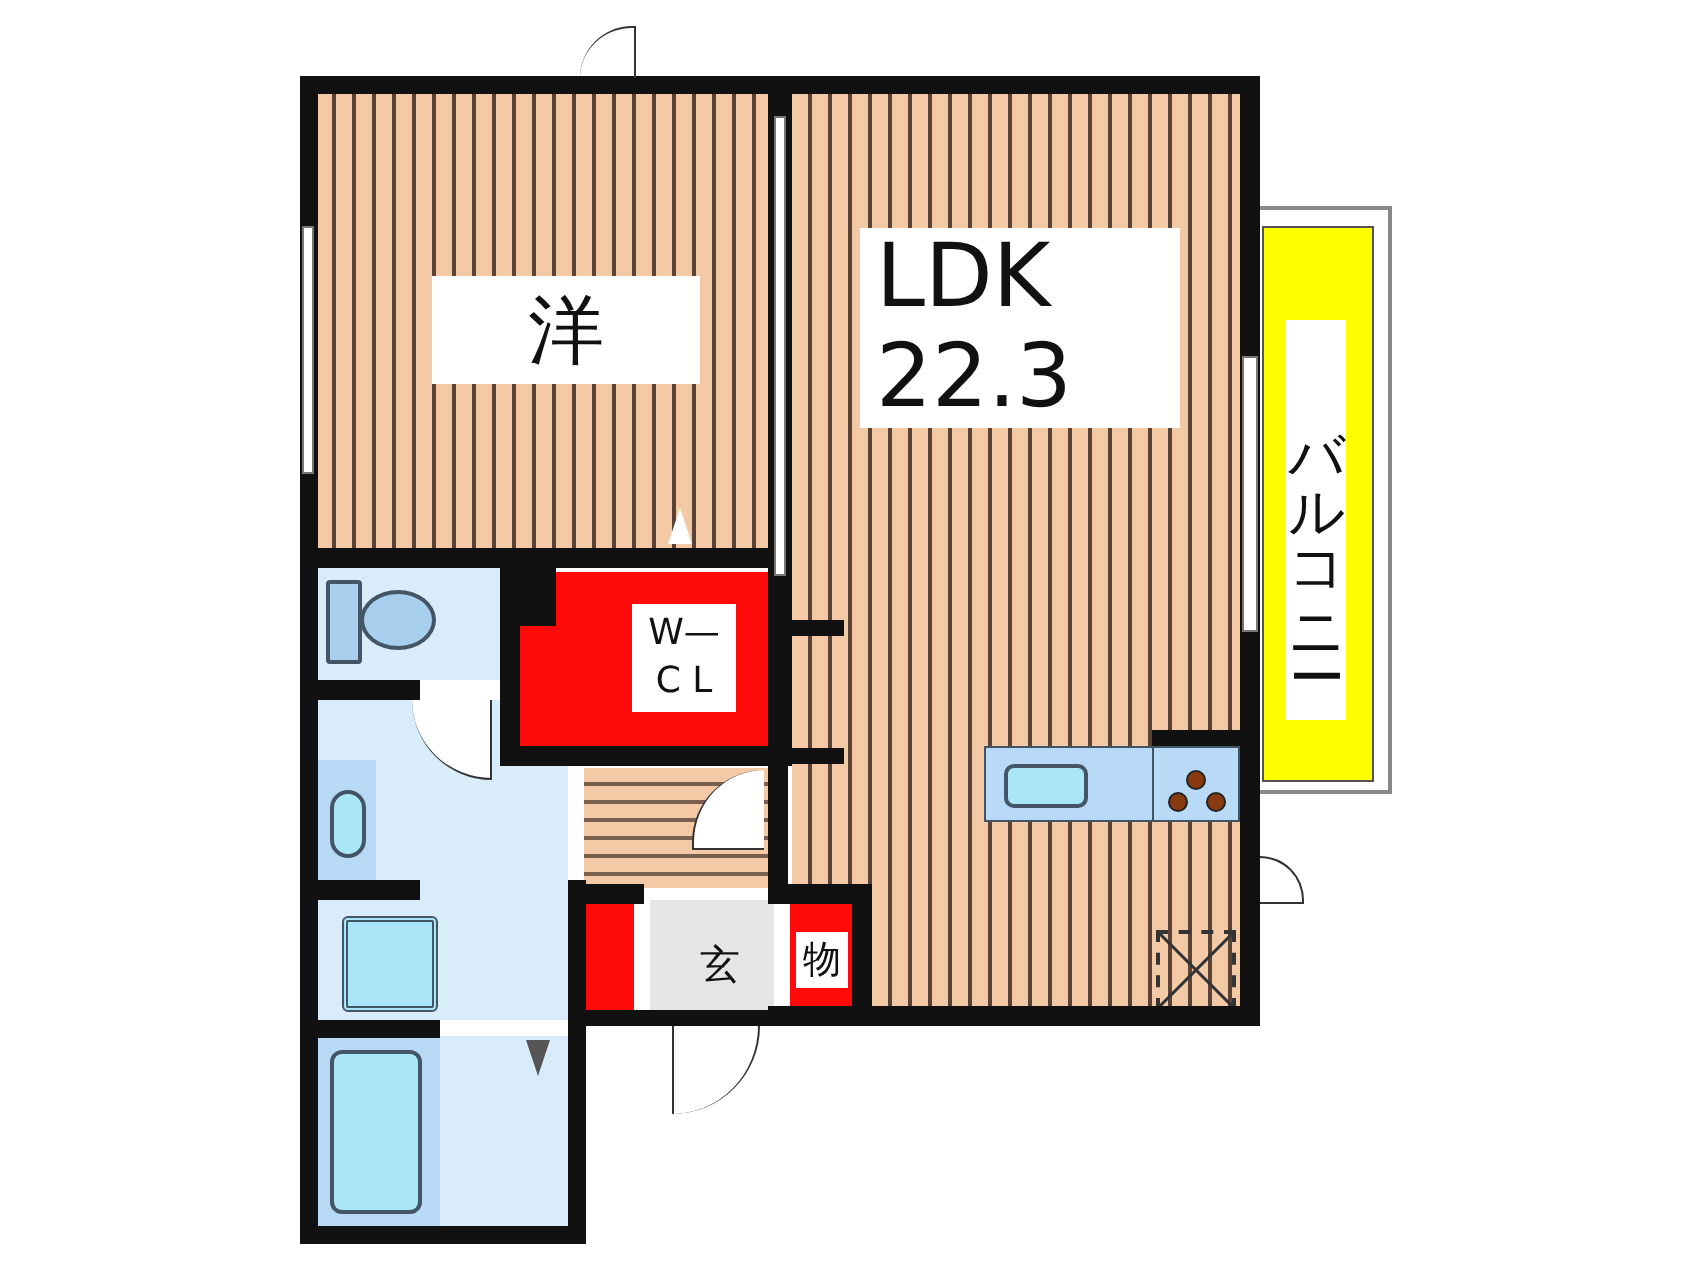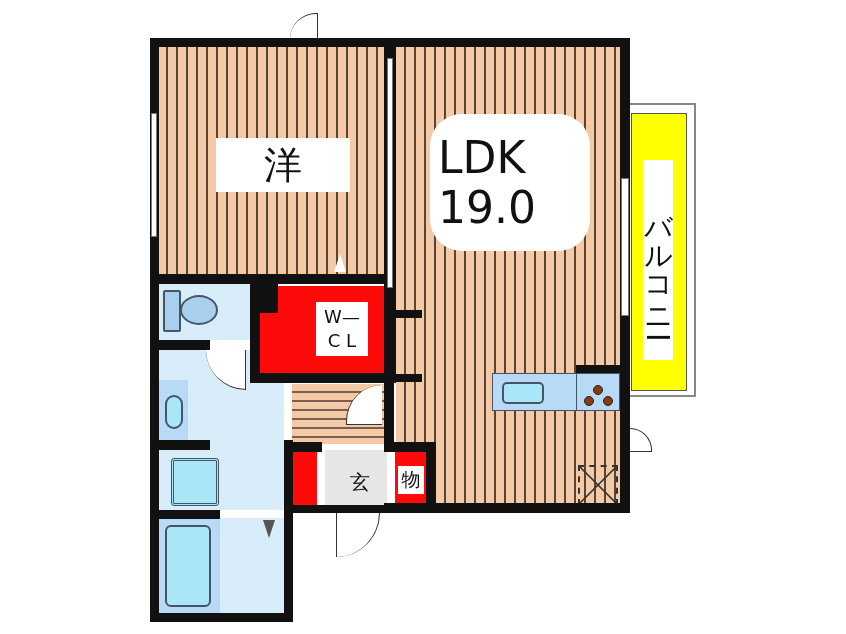--- a/index.html
+++ b/index.html
@@ -102,16 +102,16 @@
 <div class="abs" style="left:290px;top:13px;width:28px;height:26px;border-top:1px solid #333;border-right:1px solid #333;border-top-left-radius:28px;box-sizing:border-box;"></div>
 <div class="abs" style="left:334px;top:254px;width:0;height:0;border-left:6px solid transparent;border-right:6px solid transparent;border-bottom:18px solid #fff;"></div>
 <div class="abs" style="left:206px;top:350px;width:40px;height:40px;background:#fff;border-right:1px solid #333;border-bottom:1px solid #333;border-bottom-left-radius:40px;box-sizing:border-box;"></div>
 <div class="abs" style="left:346px;top:385px;width:36px;height:40px;background:#fff;border-left:1px solid #333;border-bottom:1px solid #333;border-bottom-right-radius:0;border-top-left-radius:36px;box-sizing:border-box;"></div>
 <div class="abs" style="left:336px;top:513px;width:44px;height:44px;background:#fff;border-left:1px solid #333;border-right:1px solid #333;border-bottom-right-radius:44px;box-sizing:border-box;"></div>
 <div class="abs" style="left:630px;top:428px;width:22px;height:24px;border:1px solid #333;border-left:none;border-top-right-radius:22px;box-sizing:border-box;background:#fff;"></div>
 
 <div class="label" style="left:216px;top:138px;width:134px;height:54px;font-size:38px;">
   <span>洋</span>
 </div>
-<div class="label" style="left:430px;top:114px;width:160px;height:137px;flex-direction:column;align-items:flex-start;padding-left:8px;box-sizing:border-box;font-size:44px;line-height:50px;border-radius:32px;">
+<div class="label" style="left:430px;top:114px;width:160px;height:100px;flex-direction:column;align-items:flex-start;padding-left:8px;box-sizing:border-box;font-size:44px;line-height:50px;">
   <span>LDK</span>
-  <span>19.0</span>
+  <span>22.3</span>
 </div>
 
 </body></html>

